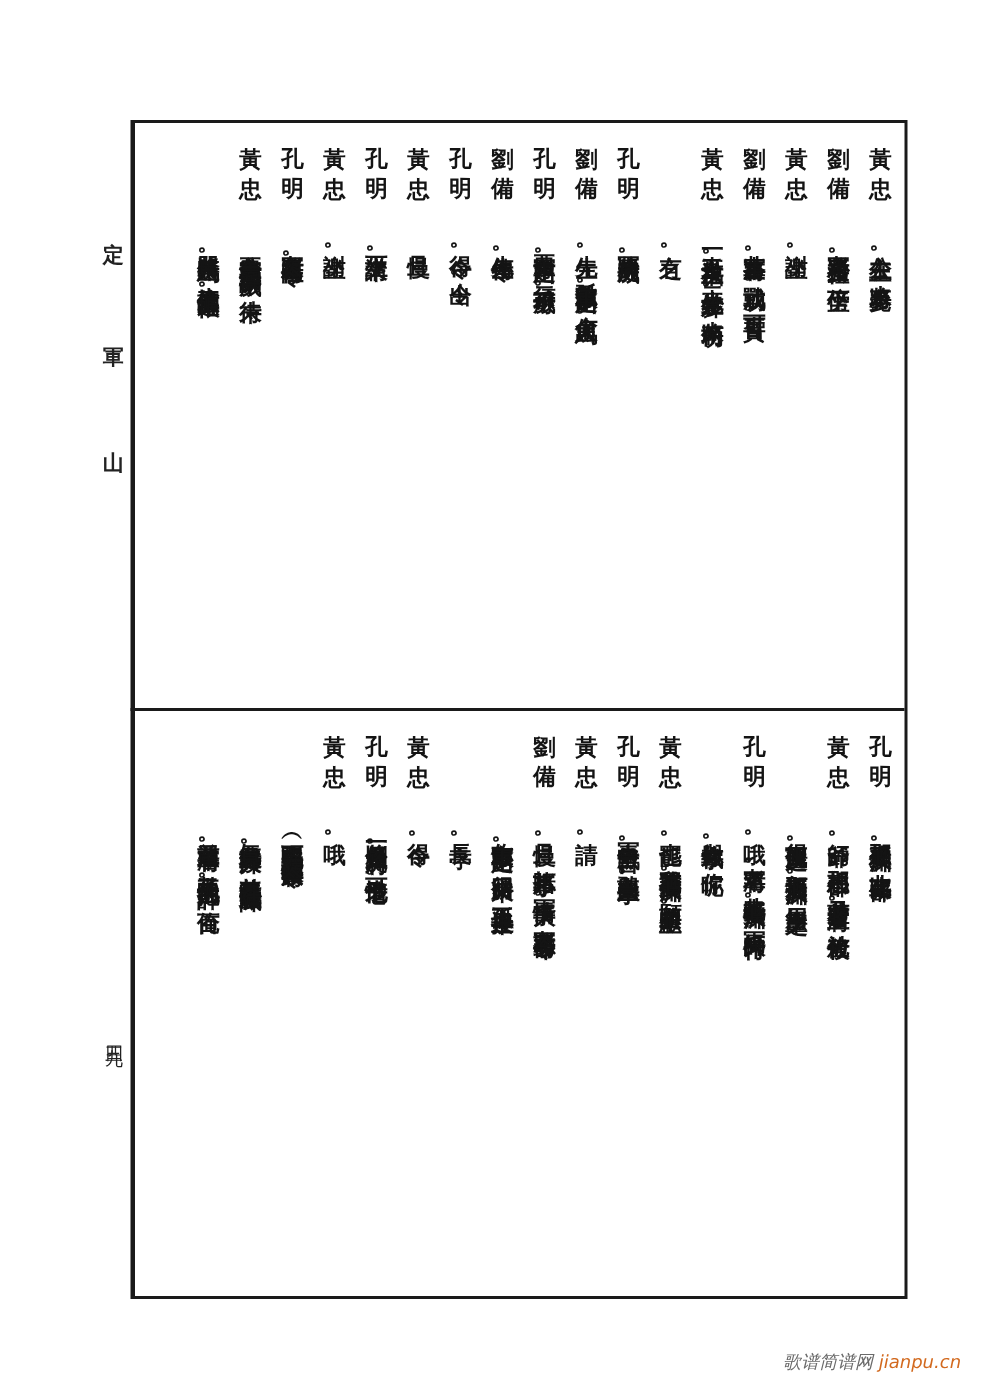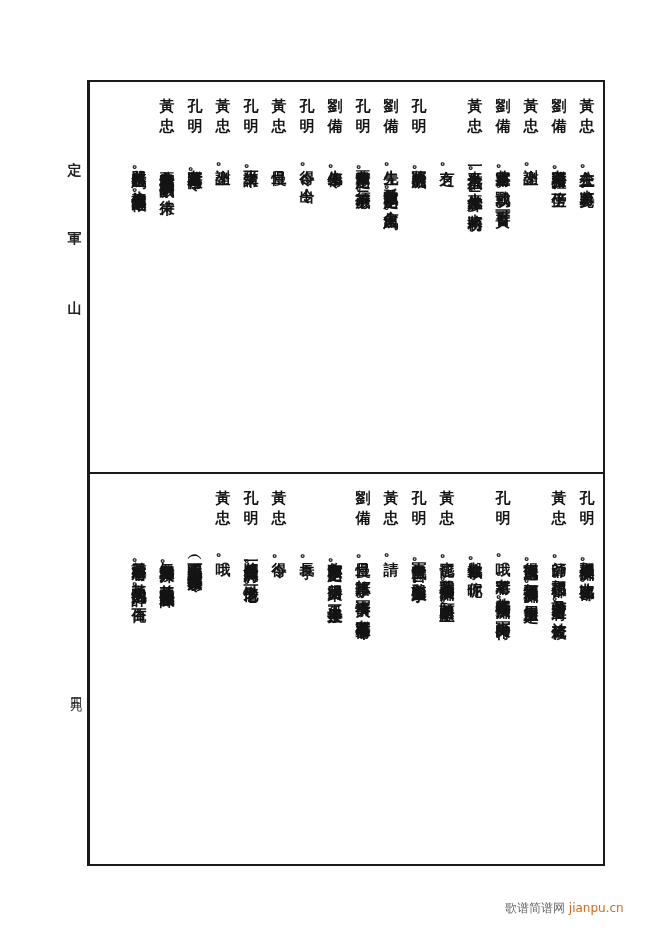--- a/index.html
+++ b/index.html
@@ -35,22 +35,23 @@
   .speaker {
     position: absolute; top: 0; left: 0; width: 23px;
     writing-mode: vertical-rl; font-size: 15px; font-weight: bold; letter-spacing: 20px; line-height: 23px;
   }
   .line {
     position: absolute; top: 72px; left: 0; width: 23px;
     writing-mode: vertical-rl; font-size: 15px; font-weight: bold; line-height: 23px; letter-spacing: 1px;
   }
   .cont .line { top: 72px; }
   .watermark {
-    position: absolute; left: 505px; top: 900px; font-size: 12px; color: #6a6a6a;
+    position: absolute; left: 522px; top: 900px; font-size: 12px; color: #6a6a6a;
     font-family: "DejaVu Sans", sans-serif;
+    font-style: italic;
   }
   .watermark .wm-en { color: #d2691e; }
 </style>
 </head>
 <body>
 
 <div class="side-title">定　軍　山</div>
 <div class="page-num">四三九</div>
 
 <div class="frame"></div>

